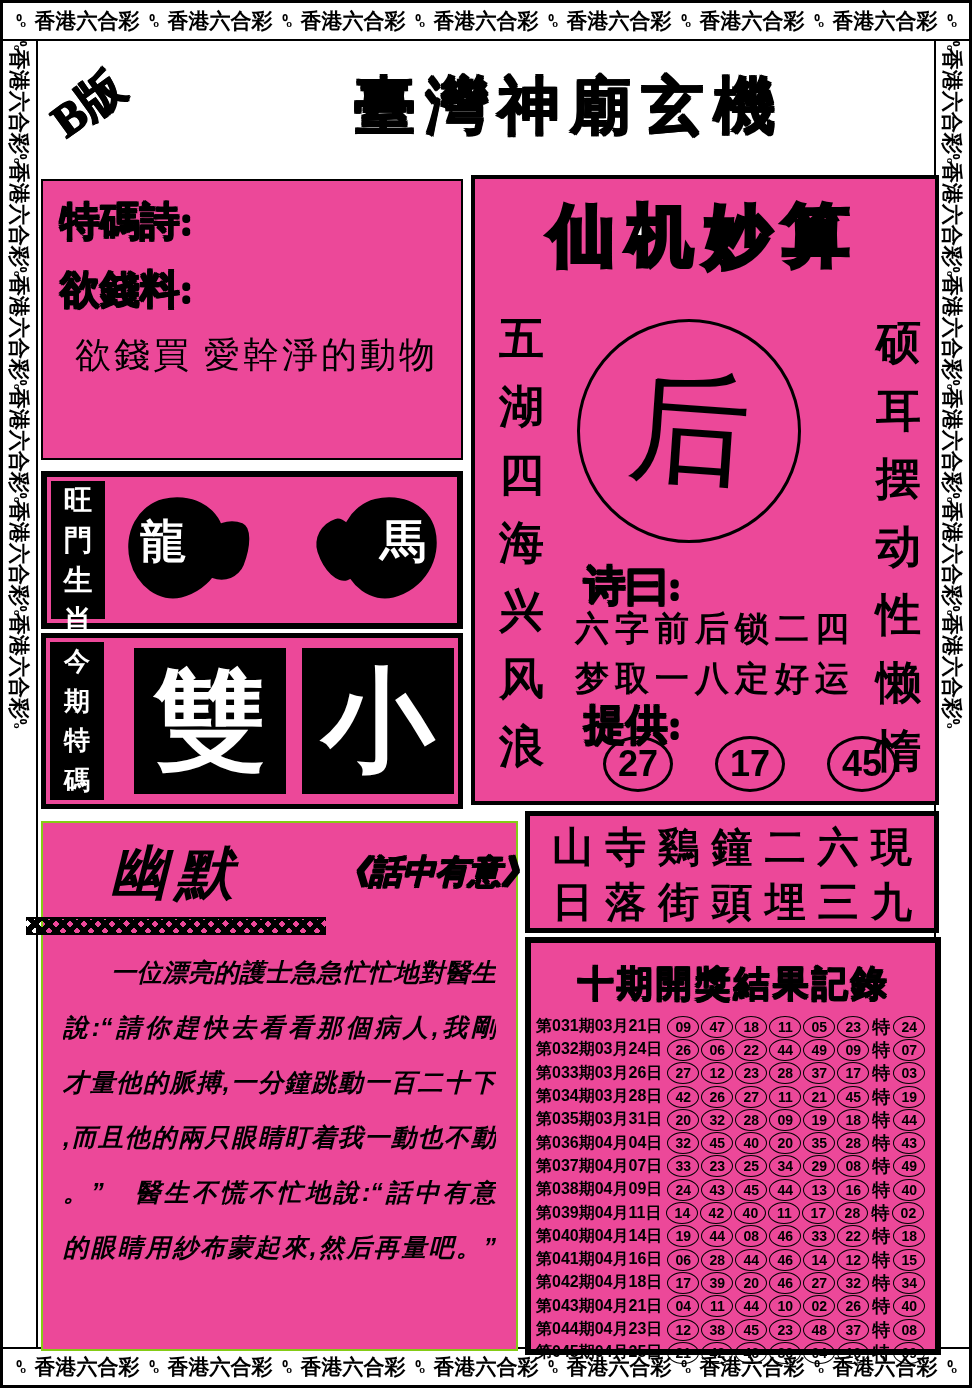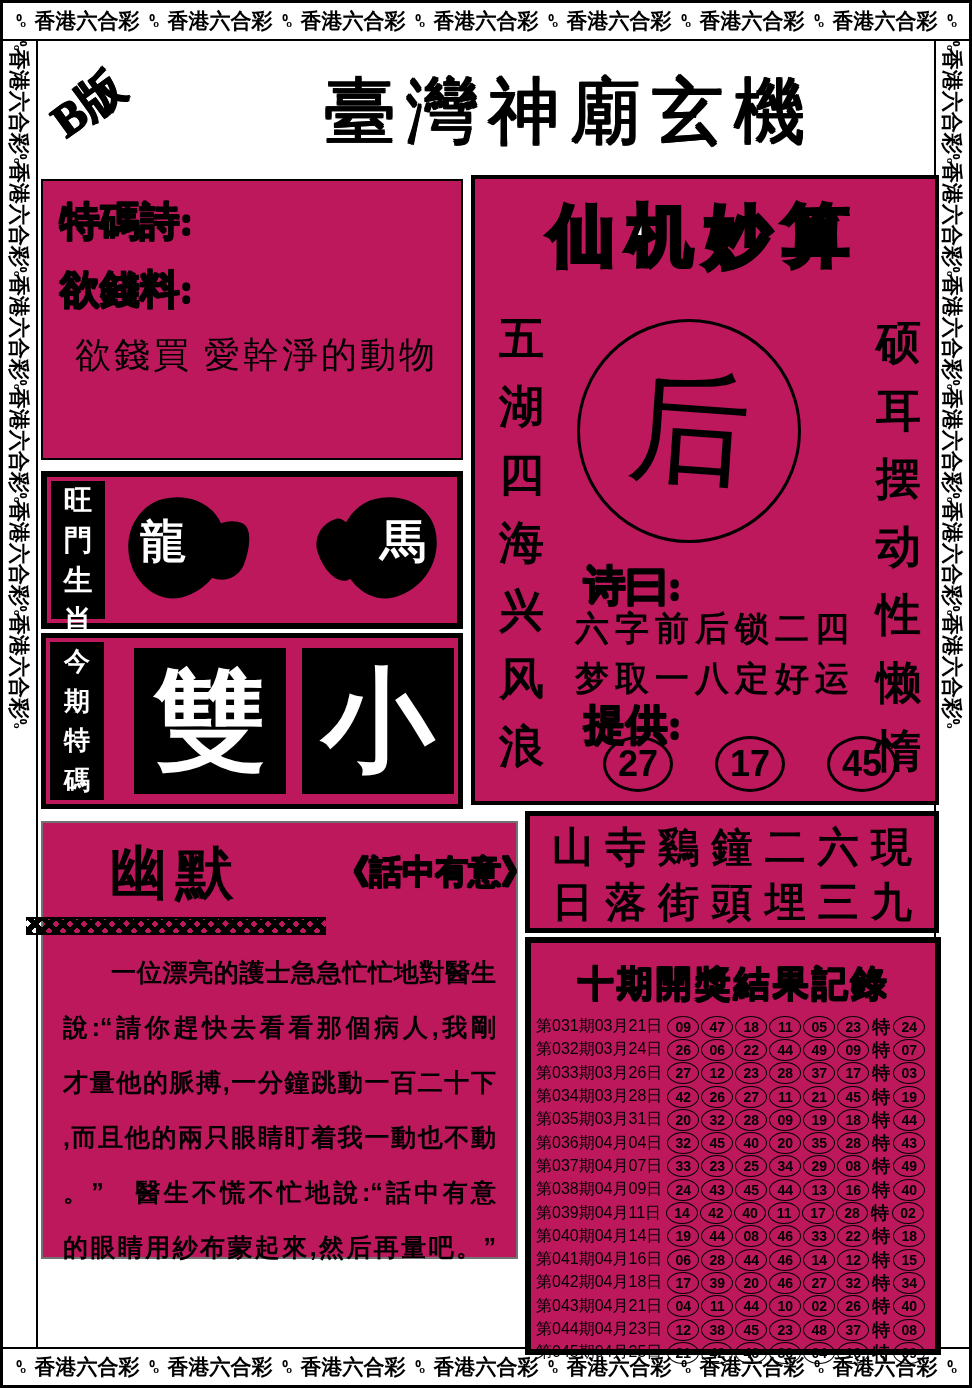--- a/index.html
+++ b/index.html
@@ -16,24 +16,24 @@
   .band-bottom{bottom:0;border-top:2px solid #000;}
   .band-left,.band-right{position:absolute;top:38px;bottom:38px;width:33px;overflow:hidden;
         writing-mode:vertical-rl;text-orientation:sideways;font-size:21px;font-weight:bold;
         display:flex;align-items:center;line-height:33px;}
   .band-left{left:0;border-right:2px solid #000;}
   .band-right{right:0;border-left:2px solid #000;}
   .band-sep{font-size:15px;letter-spacing:-2px;}
 
   
   .edition{position:absolute;left:46px;top:70px;font-size:46px;font-weight:900;transform:rotate(-36deg);}
-  .main-title{position:absolute;left:198px;top:60px;width:736px;text-align:center;font-size:72px;
-        font-weight:400;letter-spacing:10px;white-space:nowrap;}
-
-  .box{position:absolute;box-sizing:border-box;background:#be185d;}
+  .main-title{position:absolute;left:198px;top:60px;width:736px;text-align:center;font-size:62px;
+        font-weight:700;letter-spacing:10px;white-space:nowrap;}
+
+  .box{position:absolute;box-sizing:border-box;background:#ec4899;}
 
   
   .temple{left:38px;top:176px;width:422px;height:281px;border:2px solid #000;padding:12px 16px;}
   .t-label{font-size:40px;font-weight:900;}
   .t-line{font-size:37px;letter-spacing:11px;margin-left:44px;margin-top:13px;white-space:nowrap;}
   .t-label2{margin-top:13px;}
   .t-hint{font-size:36px;margin-left:16px;margin-top:15px;letter-spacing:3px;white-space:nowrap;}
 
   
   .zodiac{left:38px;top:468px;width:422px;height:158px;border:6px solid #000;display:flex;}
@@ -76,42 +76,42 @@
   .o-nums{position:absolute;left:128px;top:557px;display:flex;gap:42px;}
   .o-num{width:64px;height:50px;border:3px solid #000;border-radius:50%;display:flex;align-items:center;
         justify-content:center;font-size:36px;font-weight:bold;}
 
   
   .riddle{left:522px;top:808px;width:414px;height:122px;border:5px solid #000;display:flex;
         flex-direction:column;justify-content:space-around;padding:4px 0;}
   .riddle-row{display:flex;justify-content:space-between;padding:0 22px;font-size:41px;font-weight:bold;}
 
   
-  .humor{left:38px;top:818px;width:477px;height:438px;border:2px solid #737373;padding:12px 14px;}
+  .humor{left:38px;top:818px;width:477px;height:530px;border:2px solid #84cc16;padding:12px 14px;font-style:italic;}
   .h-head{display:flex;justify-content:center;align-items:flex-start;gap:10px;}
   .h-title-wrap{display:flex;flex-direction:column;align-items:center;}
   .h-title{font-size:58px;font-weight:900;letter-spacing:8px;}
   .weave{height:14px;width:300px;margin-top:4px;border-top:2px solid #000;border-bottom:2px solid #000;
         background:repeating-linear-gradient(45deg,#000 0 5px,transparent 5px 10px),
                    repeating-linear-gradient(-45deg,#000 0 5px,transparent 5px 10px);}
   .h-sub{font-size:33px;font-weight:900;margin-top:14px;white-space:nowrap;}
   .h-heading{text-align:center;margin-top:14px;}
   .h-heading span{display:inline-block;font-size:40px;font-weight:900;letter-spacing:34px;
         border-bottom:4px solid #000;padding:0 0 6px 14px;}
   .h-lines{margin-top:10px;padding:0 6px;}
   .h-lines div{font-size:25px;font-weight:bold;height:55px;line-height:55px;
         text-align:justify;text-align-last:justify;overflow:hidden;}
   .h-lines div.indent{padding-left:48px;}
 
   
   .results{left:522px;top:934px;width:416px;height:418px;border:6px solid #000;padding:12px 5px;}
   .r-title{text-align:center;font-size:36px;font-weight:900;letter-spacing:3px;margin-top:4px;}
   .r-rows{margin-top:7px;}
   .r-row{display:flex;align-items:center;height:23.3px;gap:2px;}
-  .r-issue{font-size:16px;font-weight:normal;white-space:nowrap;margin-right:3px;letter-spacing:0;}
+  .r-issue{font-size:16px;font-weight:bold;white-space:nowrap;margin-right:3px;letter-spacing:0;}
   .r-oval{width:30px;height:20px;border:1.5px solid #000;border-radius:50%;display:flex;flex:none;
         align-items:center;justify-content:center;font-size:14px;font-weight:bold;}
   .r-te{font-size:18px;font-weight:900;margin:0 1px;flex:none;}
 </style>
 </head>
 <body>
 
 <div class="page">
 
   <div class="band-top" id="band-top">

